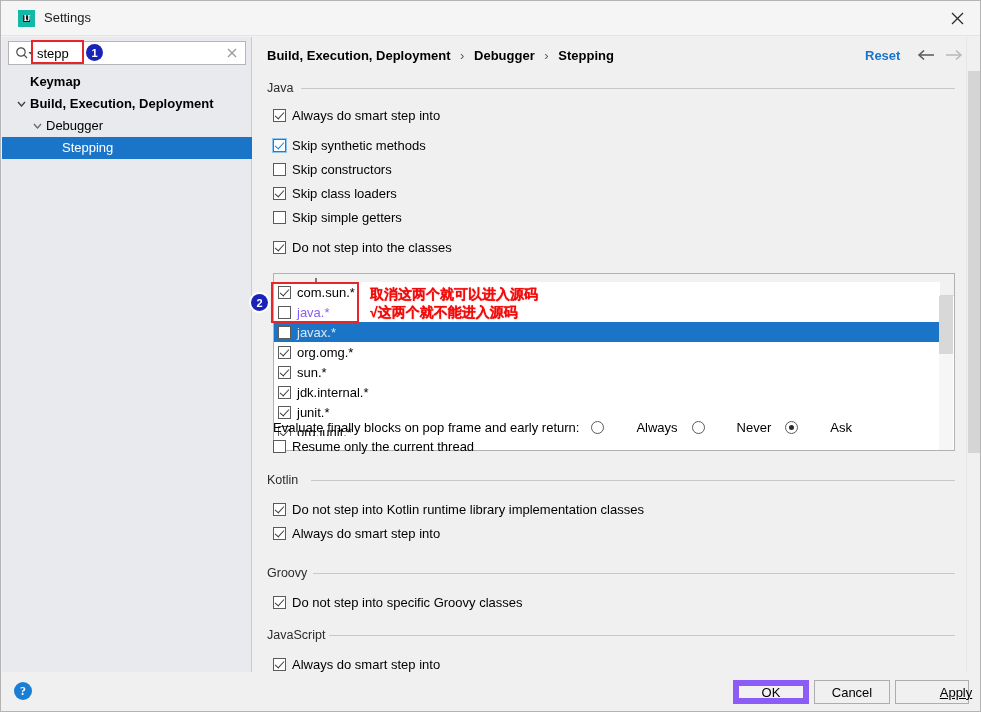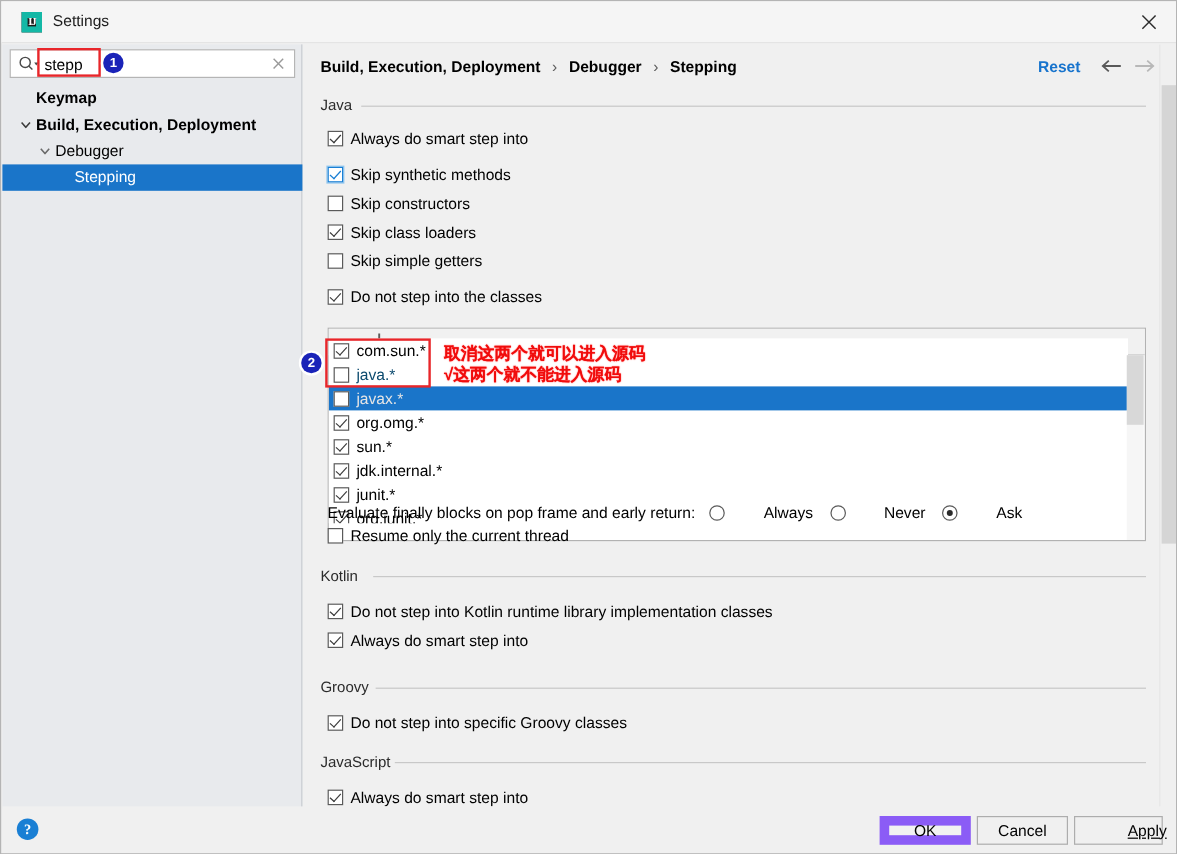--- a/index.html
+++ b/index.html
@@ -191,21 +191,21 @@
     position: absolute; left: 0; top: 8px;
     width: 666px; height: 154px; overflow: hidden;
     background: #fff;
   }
   .list-row {
     height: 20px; display: flex; align-items: center;
     padding-left: 4px; font-size: 13px; white-space: nowrap;
     cursor: pointer;
   }
   .list-row.selected { background: #1a75c9; color: #e5e5e5; text-align: right; }
-  .list-row.dim { color: #0c4a6e; }
+  .list-row.dim { color: #8b5cf6; }
   .list-scroll {
     position: absolute; right: 1px; top: 22px;
     width: 14px; height: 154px; background: #f6f6f6;
   }
   .list-thumb {
     position: absolute; left: 0; top: 0;
     width: 14px; height: 58px; background: #d8d8d8;
     cursor: pointer;
   }
 
@@ -234,21 +234,21 @@
     justify-content: center; cursor: pointer;
     font-family: "Liberation Serif", serif;
   }
   .btn {
     position: absolute; top: 8px; height: 24px;
     background: #f0f0f0; border: 1px solid #adadad;
     font-size: 13px; font-family: "Liberation Sans", sans-serif;
     display: flex; align-items: center; justify-content: center;
     cursor: pointer; color: #000;
   }
-  .btn.primary { border: 8px solid #8b5cf6; background: #f2f2f2; }
+  .btn.primary { border: 6px solid #8b5cf6; background: #f2f2f2; }
   .btn-ok     { left: 731px; width: 76px; }
   .btn-cancel { left: 812px; width: 76px; }
   .btn-apply  { left: 893px; width: 74px; padding-left: 48px; }
 
   
   .anno-rect {
     position: absolute; border: 2px solid #e8262a;
     pointer-events: none;
   }
   .anno-circle {

